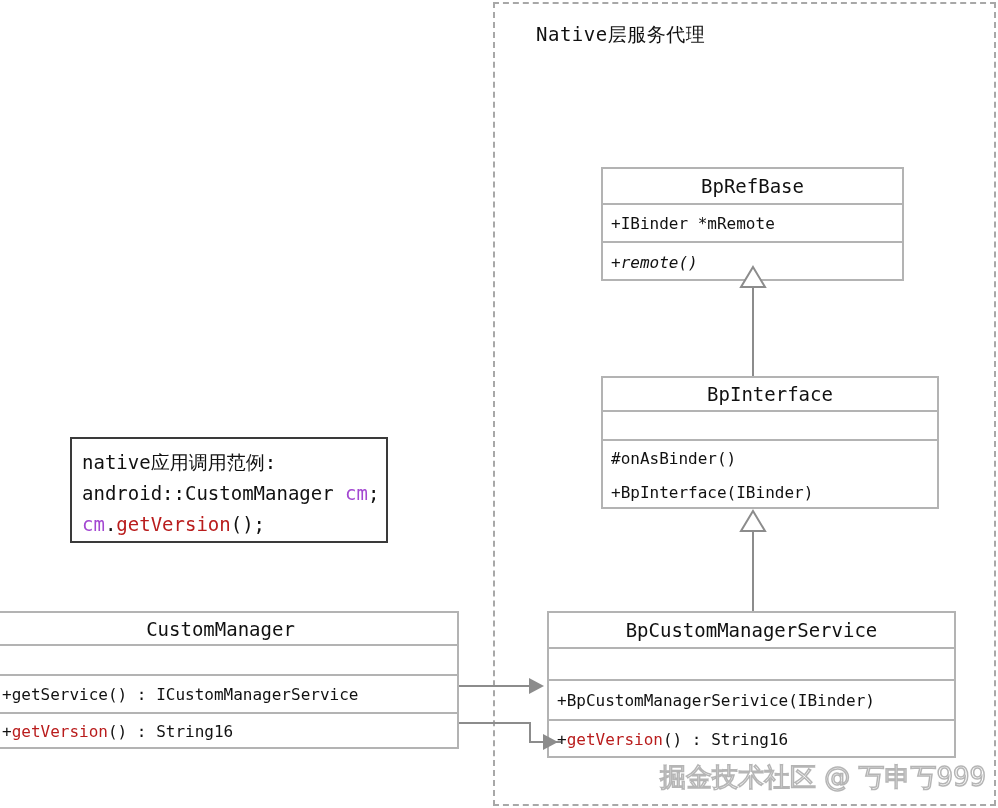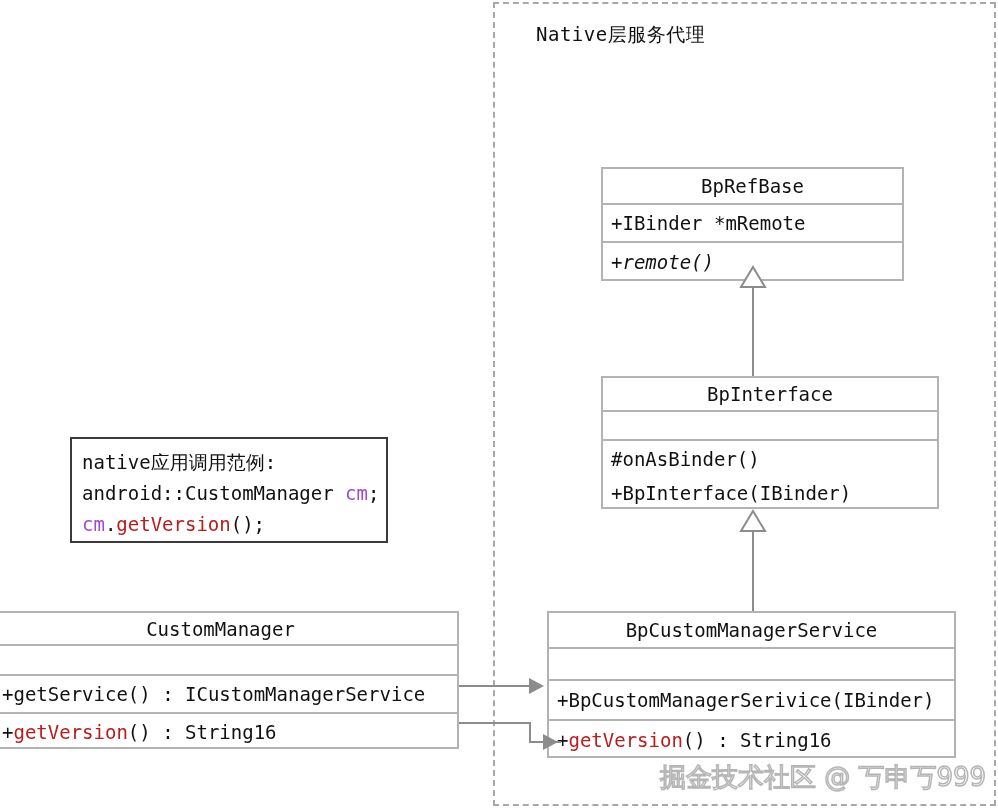--- a/index.html
+++ b/index.html
@@ -57,21 +57,21 @@
     white-space: nowrap;
     overflow: visible;
   }
   .uml-row:last-child { border-bottom: none; }
   .uml-title {
     justify-content: center;
     font-size: 19px;
     color: #111;
   }
   .uml-member {
-    font-size: 19px;
+    font-size: 16px;
     color: #111;
   }
   .uml-empty { }
   .grn { color: #b91c1c; }
   .pur { color: #a347d1; }
 
   
   #box-bprefbase { left: 601px; top: 151px; width: 303px; height: 114px; margin-top: 16px; }
   #box-bprefbase .r1 { height: 36px; }
   #box-bprefbase .r2 { height: 38px; }

